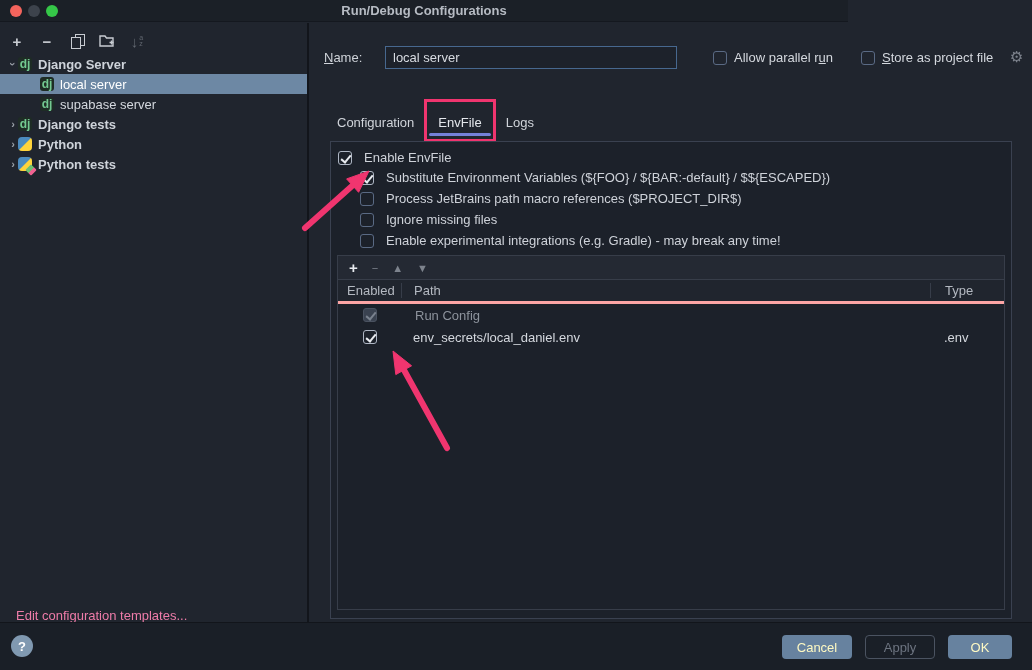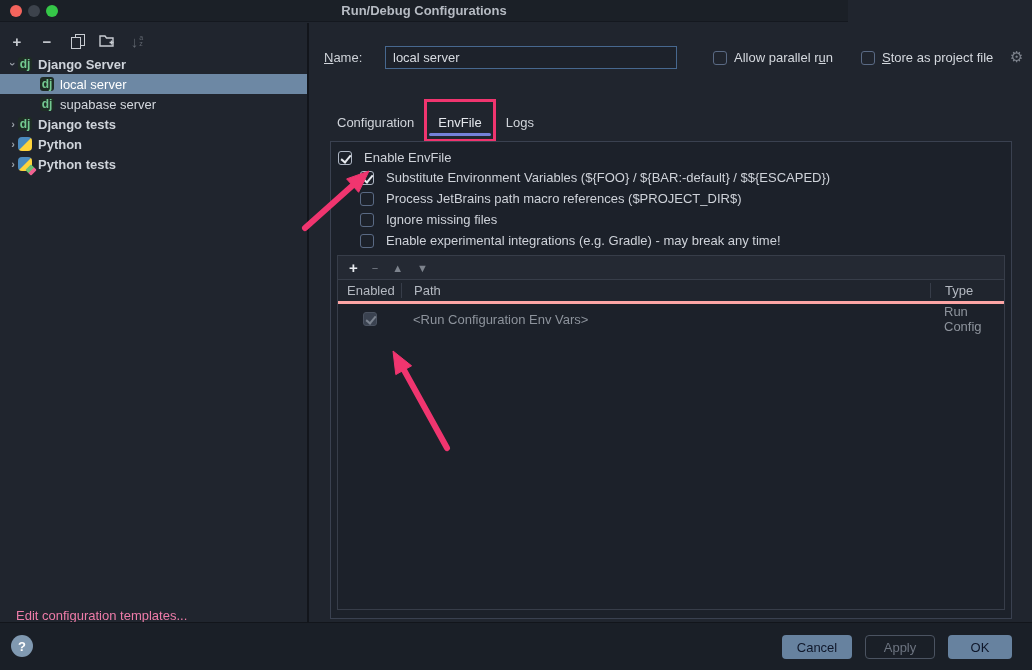--- a/index.html
+++ b/index.html
@@ -86,21 +86,21 @@
   .muted { color:#8d939c; }
 
   
   .bottombar { position:absolute; left:0; top:622px; width:1032px; height:48px; background:#1a1f27;
     border-top:1px solid #12151b; }
   .help { position:absolute; left:11px; top:12px; width:22px; height:22px; border-radius:50%;
     background:#8099b1; color:#fff; font-weight:bold; display:flex; align-items:center; justify-content:center; font-size:13px; }
   .btns { position:absolute; right:20px; top:12px; display:flex; gap:13px; }
   .btn { height:24px; border-radius:4px; border:none; font-size:13px; font-family:inherit;
     display:flex; align-items:center; justify-content:center; cursor:pointer; }
-  .btn-filled { background:#67829f; color:#0f172a; width:70px; }
+  .btn-filled { background:#67829f; color:#fef9c3; width:70px; }
   .btn-ok { width:64px; }
   .btn-outline { background:transparent; border:1px solid #4b5361; color:#6d7480; width:70px; }
 
   .overlay { position:absolute; left:0; top:0; width:1032px; height:670px; pointer-events:none; }
 </style>
 </head>
 <body>
 
 <div id="window">
 
@@ -231,22 +231,28 @@
         </div>
         <div class="tbl-header">
           <span class="th">Enabled</span>
           <span class="th path">Path</span>
           <span class="th type">Type</span>
         </div>
         <div class="tbl-row">
           <span class="td-cb">
               <span class="cb disabled"></span>
             </span>
-          <span class="td-path muted">&lt;Run Configuration Env Vars&gt;</span>
           <span class="td-type muted">Run Config</span>
+        </div>
+        <div class="tbl-row">
+          <span class="td-cb">
+              <span class="cb checked"></span>
+            </span>
+          <span class="td-path">env_secrets/local_daniel.env</span>
+          <span class="td-type">.env</span>
         </div>
       </div>
     </div>
   </div>
 
   <div class="bottombar">
     <div class="help">?</div>
     <div class="btns">
       <button class="btn btn-filled">Cancel</button>
       <button class="btn btn-outline">Apply</button>

